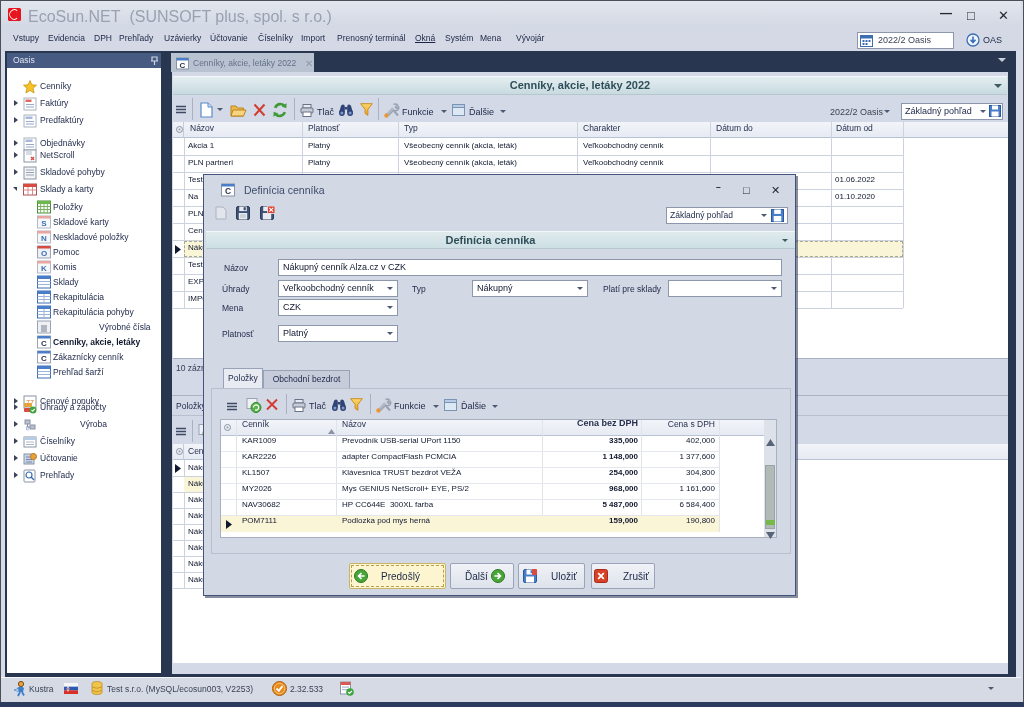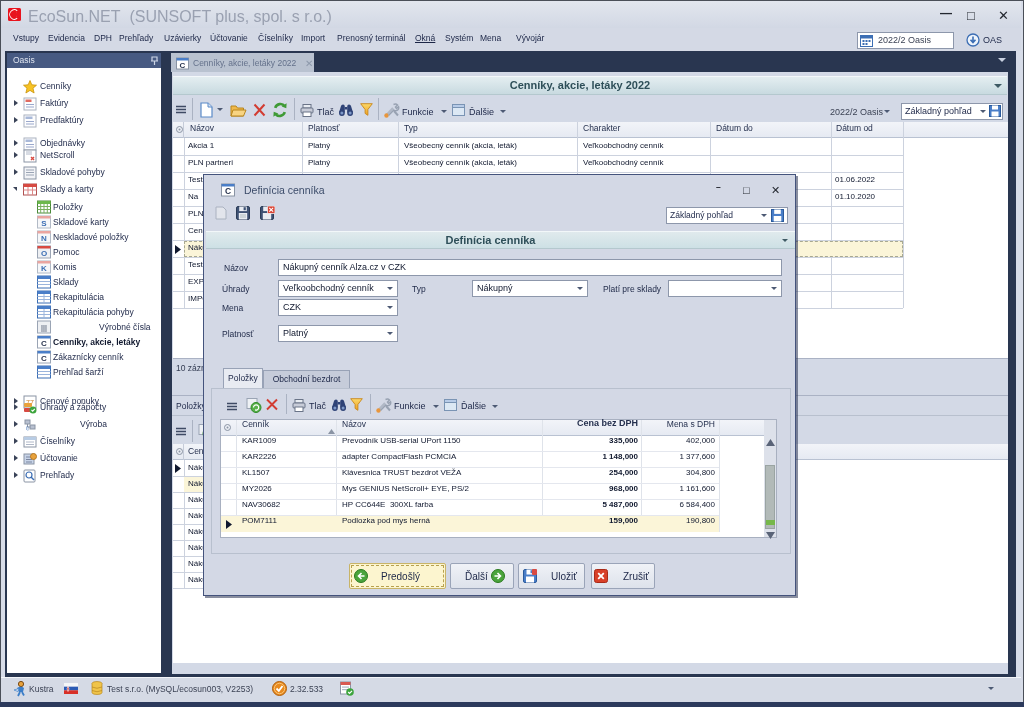--- a/index.html
+++ b/index.html
@@ -696,21 +696,21 @@
   <div class="abs" style="left:19px; top:248px;"><svg width="9" height="9" viewBox="0 0 9 9">
         <circle cx="4.5" cy="4.5" r="3" fill="none" stroke="#8a94a4" stroke-width="1"></circle>
         <circle cx="4.5" cy="4.5" r="1" fill="#8a94a4"></circle>
       </svg></div>
   <div class="hlbl" style="left:38px; top:244px;">Cenník</div>
   <div class="abs" style="left:124px; top:251px;"><svg width="7" height="5" viewBox="0 0 7 5">
         <path d="M3.5 0 L7 5 L0 5 Z" fill="#8a94a4"></path>
       </svg></div>
   <div class="hlbl" style="left:138px; top:244px;">Názov</div>
   <div class="hlbl" style="left:337px; top:243px; width:97px; text-align:right; font-weight:bold; font-size:9px;">Cena bez DPH</div>
-  <div class="hlbl" style="left:437px; top:244px; width:74px; text-align:right;">Mena s DPH</div>
+  <div class="hlbl" style="left:437px; top:244px; width:74px; text-align:right;">Cena s DPH</div>
   <div class="col-line" style="left:32px; top:245px; height:112px; background:#dfe3ea;"></div>
   <div class="col-line" style="left:132px; top:245px; height:112px; background:#dfe3ea;"></div>
   <div class="col-line" style="left:338px; top:245px; height:112px; background:#dfe3ea;"></div>
   <div class="col-line" style="left:437px; top:245px; height:112px; background:#dfe3ea;"></div>
   <div class="col-line" style="left:515px; top:245px; height:112px; background:#dfe3ea;"></div>
   <div class="row-line" style="left:17px; top:276px; width:498px; background:#e4e7ee;"></div>
   <div class="row-line" style="left:17px; top:292px; width:498px; background:#e4e7ee;"></div>
   <div class="row-line" style="left:17px; top:308px; width:498px; background:#e4e7ee;"></div>
   <div class="row-line" style="left:17px; top:324px; width:498px; background:#e4e7ee;"></div>
   <div class="row-line" style="left:17px; top:340px; width:498px; background:#e4e7ee;"></div>

